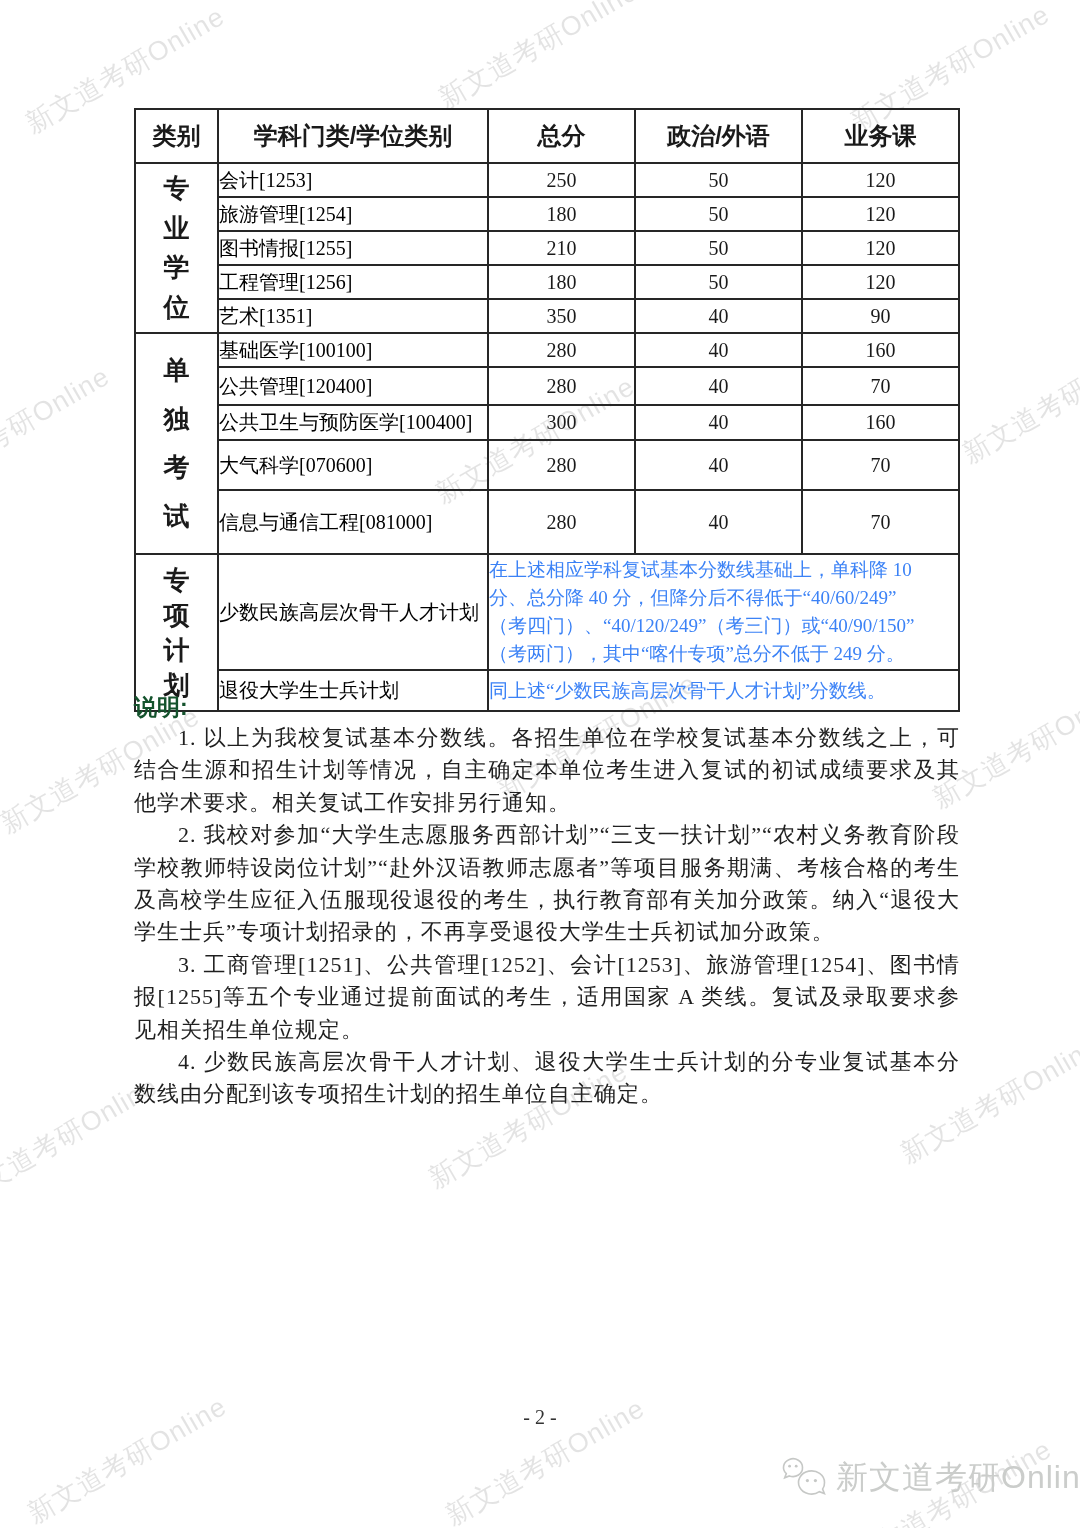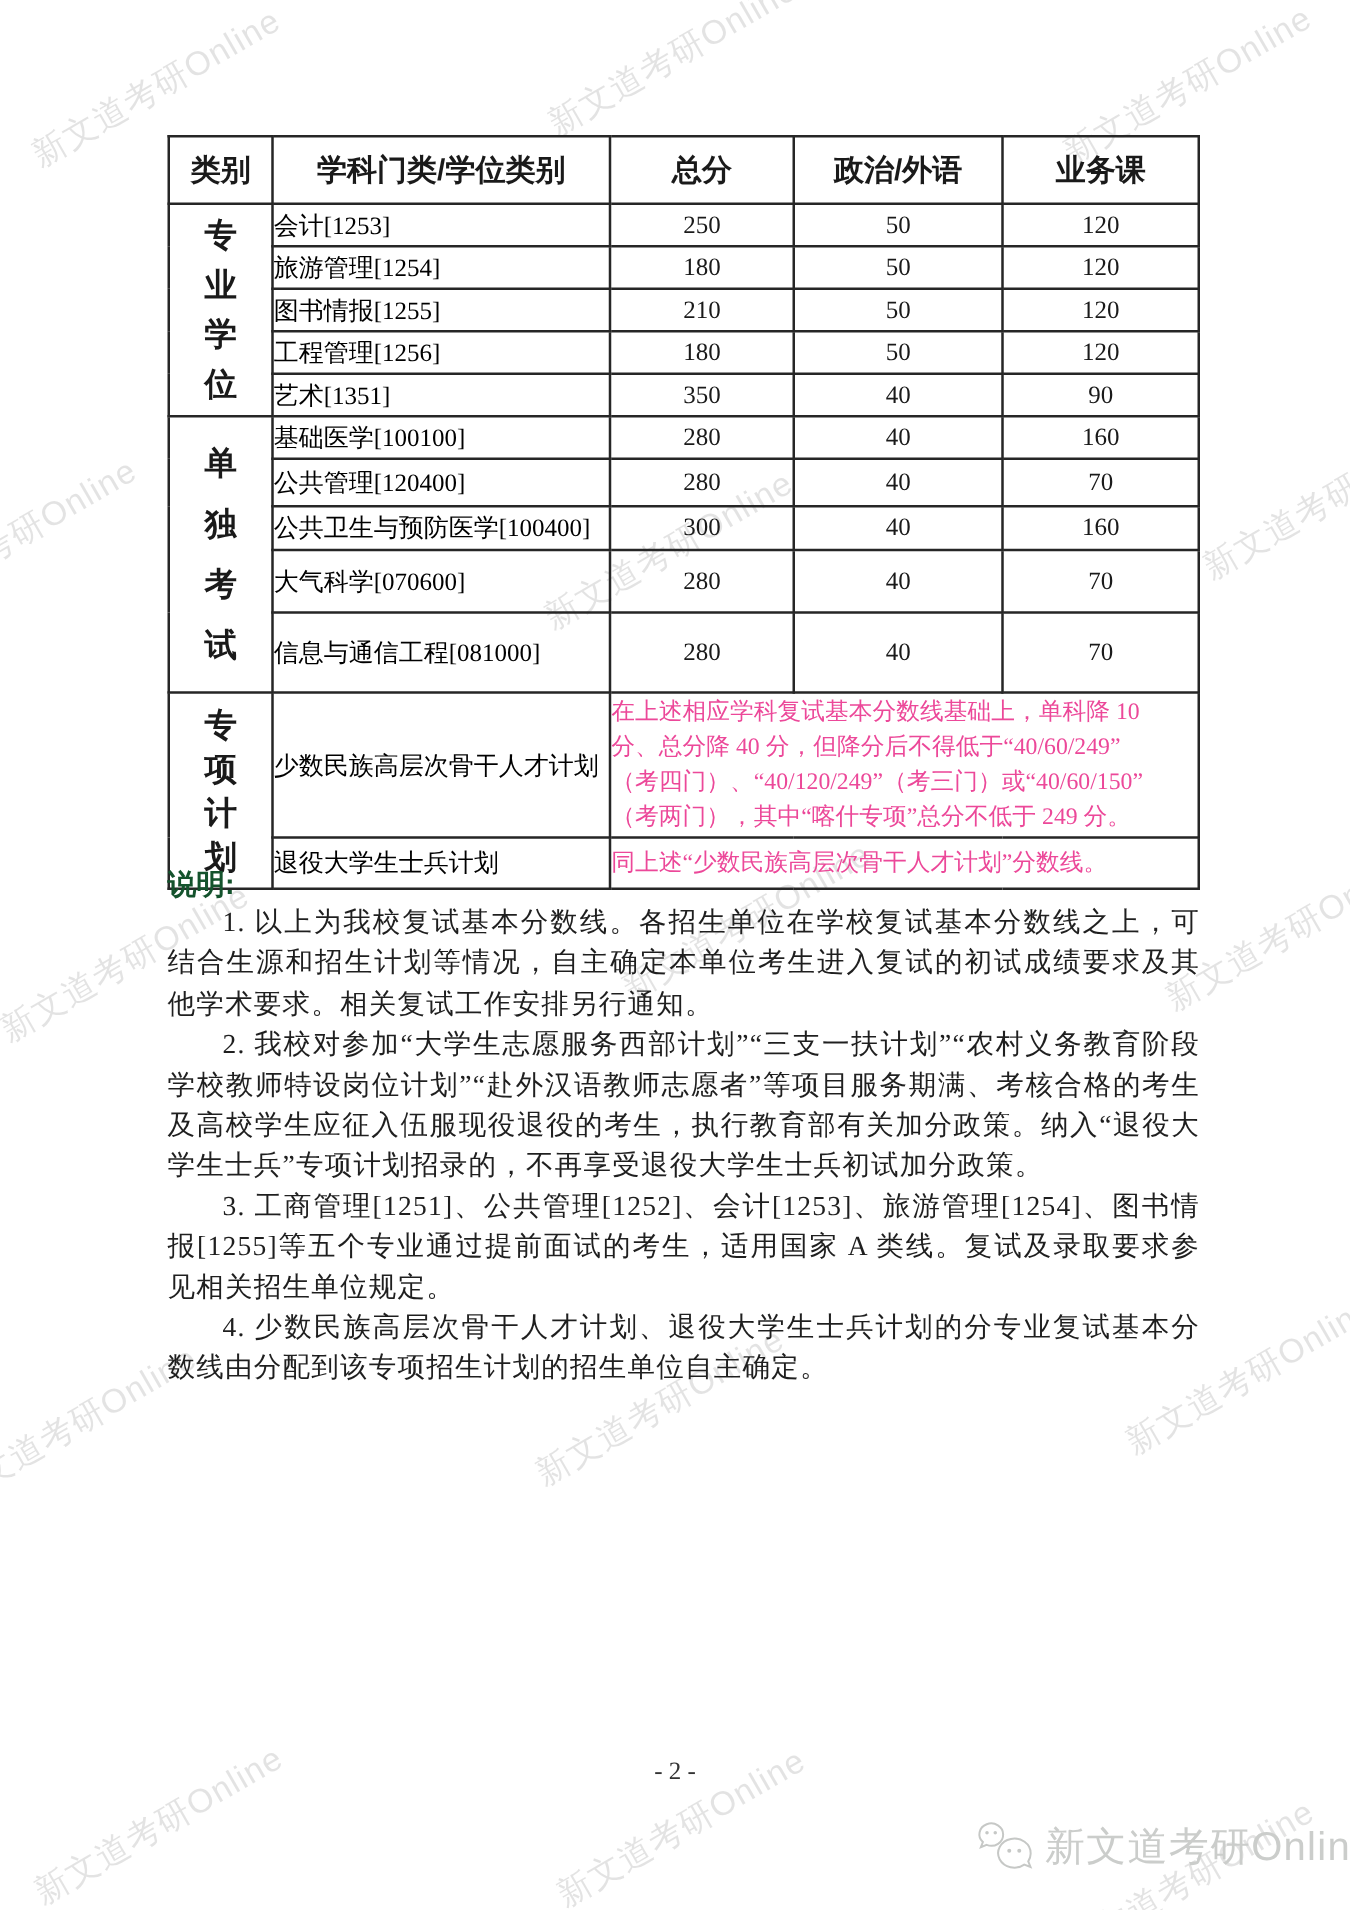--- a/index.html
+++ b/index.html
@@ -26,21 +26,21 @@
     font-weight:bold;font-size:24px;text-align:center;color:#1a1a1a;
   }
   .cat-cell{vertical-align:middle;}
   .cat-wrap{
     display:flex;flex-direction:column;justify-content:space-evenly;align-items:center;
     font-family:"Liberation Sans","DejaVu Sans",sans-serif;
     font-weight:bold;font-size:26px;color:#1a1a1a;
   }
   .name-cell{font-size:20px;text-align:left;padding-left:13px;color:#000000;}
   .num-cell{font-size:20px;text-align:center;color:#1a1a1a;}
-  .note-cell{font-size:19px;text-align:left;padding:4px 10px;color:#ec4899;vertical-align:middle;}
+  .note-cell{font-size:19px;text-align:left;padding:4px 10px;color:#3b82f6;vertical-align:middle;}
   .note-line{line-height:28px;white-space:nowrap;overflow:hidden;}
   
   .notes{position:absolute;left:134px;top:692px;width:826px;z-index:1;}
   .notes-title{
     font-family:"Liberation Sans","DejaVu Sans",sans-serif;
     font-weight:bold;font-size:23px;color:#14532d;line-height:30px;
   }
   .note-para{
     margin:0;font-size:22px;line-height:32.4px;letter-spacing:1px;
     text-indent:2em;text-align:justify;color:#1f1f1f;
@@ -183,21 +183,21 @@
               <div class="cat-char">专</div>
               <div class="cat-char">项</div>
               <div class="cat-char">计</div>
               <div class="cat-char">划</div>
             </div>
           </td>
           <td class="name-cell">少数民族高层次骨干人才计划</td>
           <td class="note-cell" colspan="3">
             <div class="note-line">在上述相应学科复试基本分数线基础上，单科降 10</div>
             <div class="note-line">分、总分降 40 分，但降分后不得低于“40/60/249”</div>
-            <div class="note-line">（考四门）、“40/120/249”（考三门）或“40/60/150”</div>
+            <div class="note-line">（考四门）、“40/120/249”（考三门）或“40/90/150”</div>
             <div class="note-line">（考两门），其中“喀什专项”总分不低于 249 分。</div>
           </td>
         </tr>
         <tr style="height: 41px;">
           <td class="name-cell">退役大学生士兵计划</td>
           <td class="note-cell" colspan="3">
             <div class="note-line">同上述“少数民族高层次骨干人才计划”分数线。</div>
           </td>
         </tr>
       </tbody>

